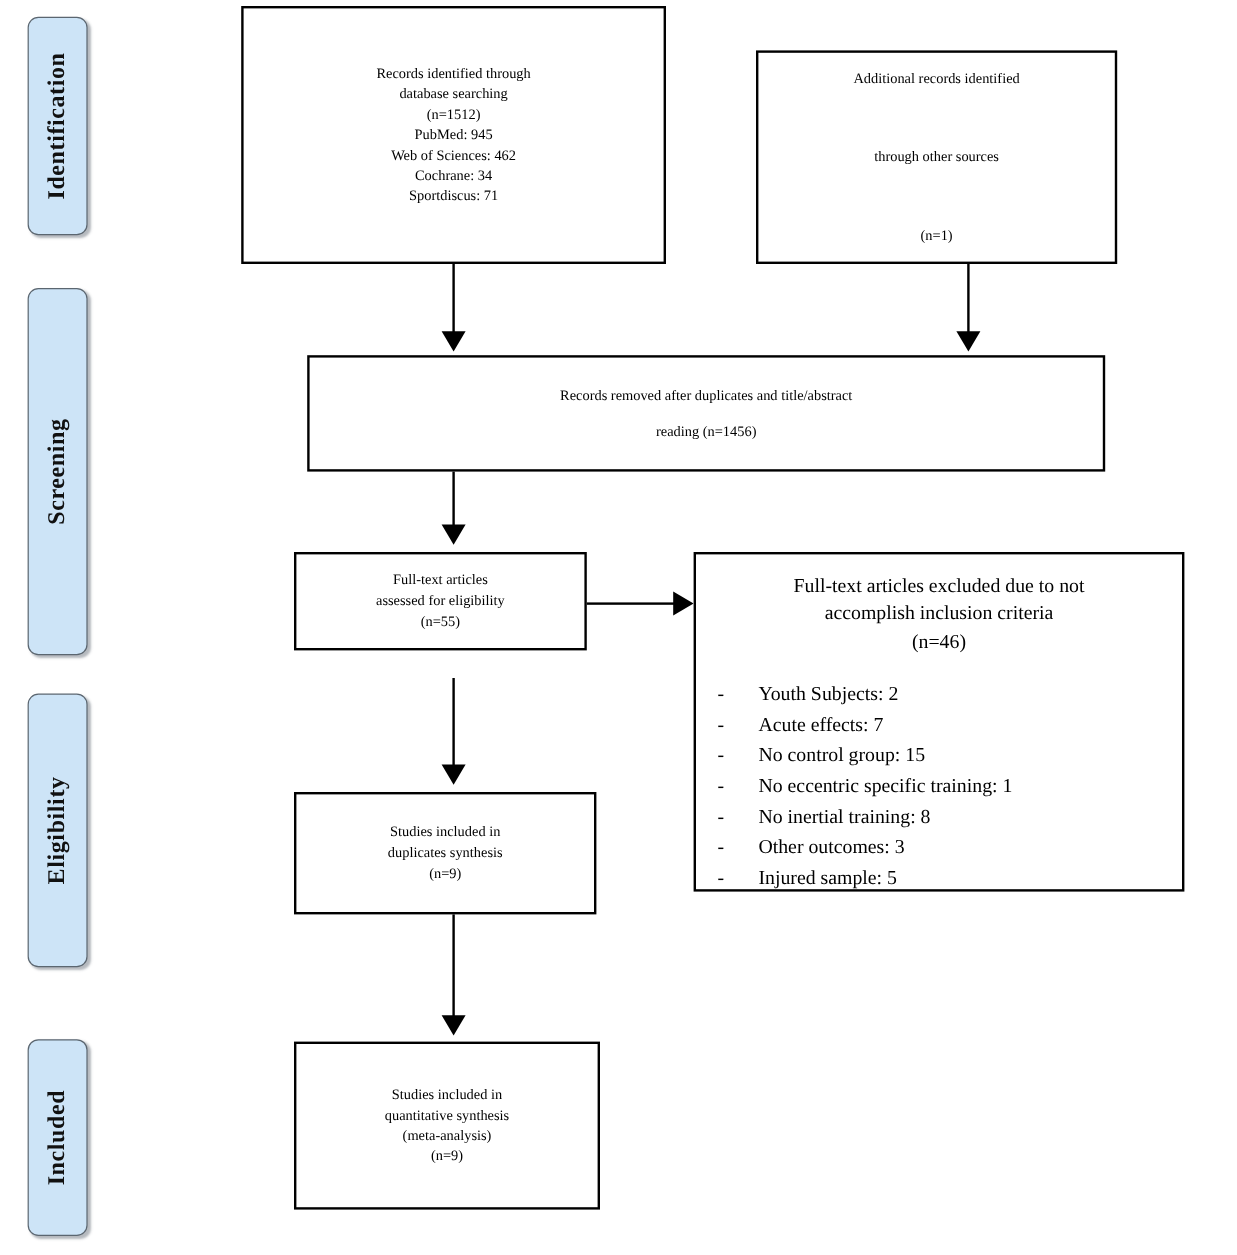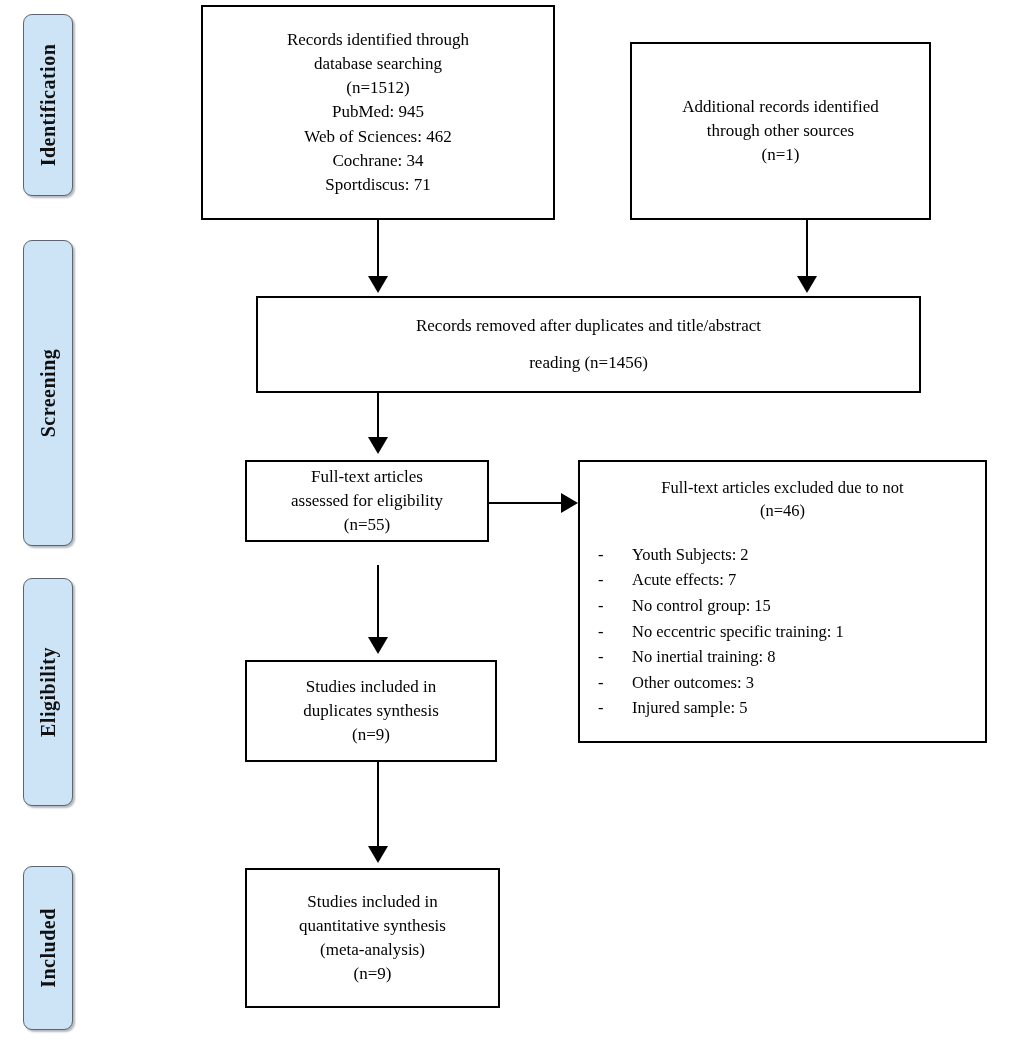--- a/index.html
+++ b/index.html
@@ -49,21 +49,21 @@
     background: #ffffff;
     border: 2px solid #000000;
     display: flex;
     flex-direction: column;
     align-items: center;
     justify-content: center;
     text-align: center;
   }
   .flow-box .line {
     display: block;
-    font-size: 17px;
+    font-size: 12px;
     line-height: 1.42;
     white-space: nowrap;
   }
 
   
   .excl-head {
     width: 100%;
     text-align: center;
   }
   .excl-head .line {
@@ -142,21 +142,21 @@
   <div class="flow-box" style="left:201px; top:5px; width:354px; height:215px;">
     <span class="line">Records identified through</span>
     <span class="line">database searching</span>
     <span class="line">(n=1512)</span>
     <span class="line">PubMed: 945</span>
     <span class="line">Web of Sciences: 462</span>
     <span class="line">Cochrane: 34</span>
     <span class="line">Sportdiscus: 71</span>
   </div>
 
-  <div class="flow-box" style="left:630px; top:42px; width:301px; height:178px;">
+  <div class="flow-box" style="left:630px; top:42px; width:301px; height:178px;gap:48px;">
     <span class="line">Additional records identified</span>
     <span class="line">through other sources</span>
     <span class="line">(n=1)</span>
   </div>
 
   <div class="v-line" style="left:377px; top:220px; height:60px;"></div>
   <div class="arrow-down" style="left:368px; top:276px;"></div>
 
   <div class="v-line" style="left:806px; top:220px; height:60px;"></div>
   <div class="arrow-down" style="left:797px; top:276px;"></div>
@@ -174,20 +174,21 @@
     <span class="line">assessed for eligibility</span>
     <span class="line">(n=55)</span>
   </div>
 
   <div class="h-line" style="left:489px; top:502px; width:74px;"></div>
   <div class="arrow-right" style="left:561px; top:493px;"></div>
 
   <div class="flow-box" style="left:578px; top:460px; width:409px; height:283px; justify-content:flex-start; padding-top:14px;gap:18px;">
     <div class="excl-head">
       <span class="line">Full-text articles excluded due to not</span>
+      <span class="line">accomplish inclusion criteria</span>
       <span class="line">(n=46)</span>
     </div>
     <div class="excl-list">
       <div class="excl-item">
         <span class="excl-dash">-</span>
         <span>Youth Subjects: 2</span>
       </div>
       <div class="excl-item">
         <span class="excl-dash">-</span>
         <span>Acute effects: 7</span>

